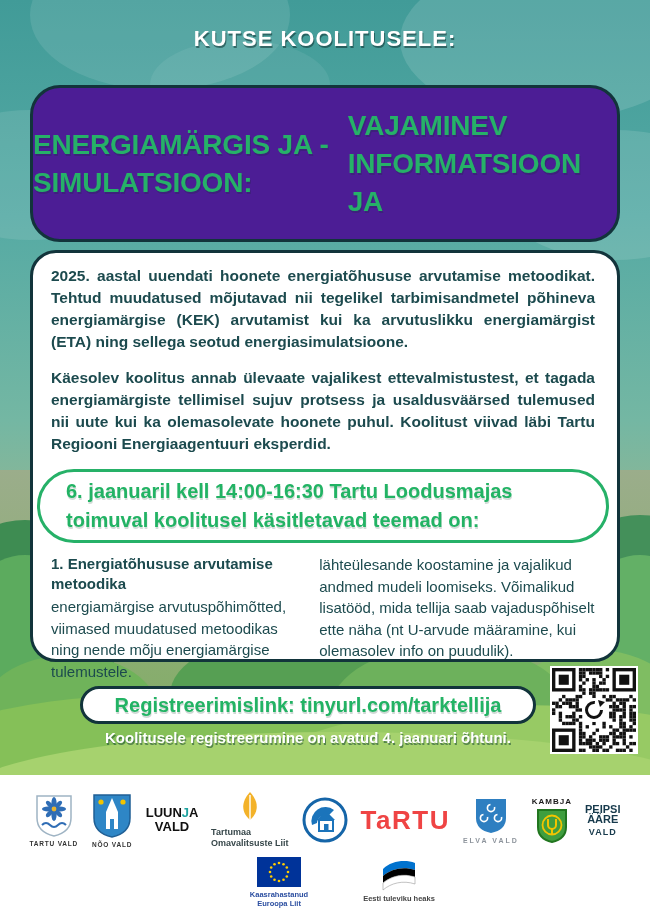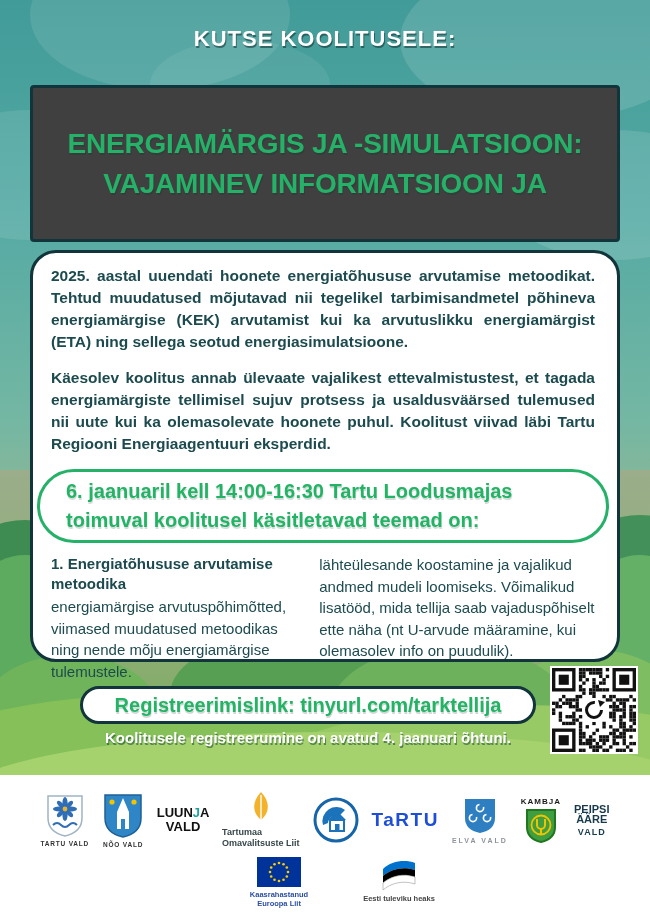--- a/index.html
+++ b/index.html
@@ -29,22 +29,22 @@
   .bush-c2{left:330px;top:645px;width:240px;height:130px;background:#6db15c;}
   .hill1{left:-110px;top:695px;width:520px;height:170px;background:#85c058;}
   .hill2{left:240px;top:705px;width:560px;height:170px;background:#97ca64;}
   .hill3{left:-40px;top:732px;width:760px;height:130px;background:#a6d26e;}
   
   .kicker{position:absolute;left:0;top:26px;width:650px;text-align:center;
     color:#ffffff;font-size:22px;font-weight:800;letter-spacing:1px;
     text-shadow:1px 2px 0 rgba(12,48,48,0.55);}
   
   .title-box{position:absolute;left:30px;top:85px;width:590px;height:157px;
-    box-sizing:border-box;background:#404040;border:3px solid #12343b;border-radius:4px;
-    display:flex;flex-direction:column;justify-content:center;align-items:center;gap:2px;}
+    box-sizing:border-box;background:#4c1d95;border:3px solid #12343b;border-radius:30px;
+    display:flex;flex-direction:row;justify-content:center;align-items:center;gap:2px;}
   .title-line{color:#26b168;font-size:28px;font-weight:800;letter-spacing:-0.2px;
     line-height:38px;text-shadow:1px 2px 0 rgba(10,50,35,0.22);}
   
   .content-box{position:absolute;left:30px;top:250px;width:590px;height:412px;
     box-sizing:border-box;background:#ffffff;border:3px solid #12343b;border-radius:26px;
     padding:12px 22px 0 18px;}
   .intro-p{margin:0 0 14px 0;color:#1c4a4e;font-size:15.5px;line-height:22px;
     font-weight:600;text-align:justify;}
   .event-pill{margin:12px -14px 0 -14px;border:3px solid #26b168;border-radius:40px;
     background:#ffffff;padding:5px 26px;text-align:left;
@@ -71,21 +71,21 @@
   .footer{position:absolute;left:0;top:775px;width:650px;height:144px;background:#ffffff;}
   .logos-row{position:absolute;left:8px;top:8px;width:634px;height:74px;
     display:flex;align-items:center;justify-content:center;gap:13px;}
   .logo{display:flex;flex-direction:column;align-items:center;gap:2px;}
   .logo-caption{font-size:6.5px;font-weight:700;color:#333;letter-spacing:0.8px;}
   .luunja{font-weight:900;color:#101010;font-size:13px;line-height:12px;width:52px;}
   .luunja .j{color:#1fa3a0;}
   .luunja .l2{display:block;text-align:right;}
   .tol{display:flex;align-items:center;gap:6px;}
   .tol-text{font-size:9px;line-height:11px;color:#37474a;font-weight:600;}
-  .tartu-word{font-size:19px;font-weight:800;color:#1d4ed8;letter-spacing:1.5px;}
+  .tartu-word{font-size:26px;font-weight:800;color:#ef4444;letter-spacing:1.5px;}
   .elva-caption{font-size:7px;color:#8d949c;letter-spacing:2px;font-weight:600;}
   .kastre-caption{font-size:11px;color:#1878be;font-weight:800;}
   .kambja-caption{font-size:8px;font-weight:800;color:#1a1a1a;letter-spacing:1px;}
   .peipsi{color:#173a4c;text-align:center;font-weight:900;}
   .peipsi .mono{font-size:11px;line-height:10px;letter-spacing:0;}
   .peipsi .vald{font-size:9px;letter-spacing:1px;margin-top:1px;font-weight:800;}
   .funding-row{position:absolute;left:14px;top:82px;width:650px;display:flex;
     justify-content:center;align-items:flex-start;gap:36px;}
   .fund{display:flex;flex-direction:column;align-items:center;gap:3px;width:84px;}
   .fund-caption{font-size:7.5px;line-height:9px;text-align:center;font-weight:700;}

